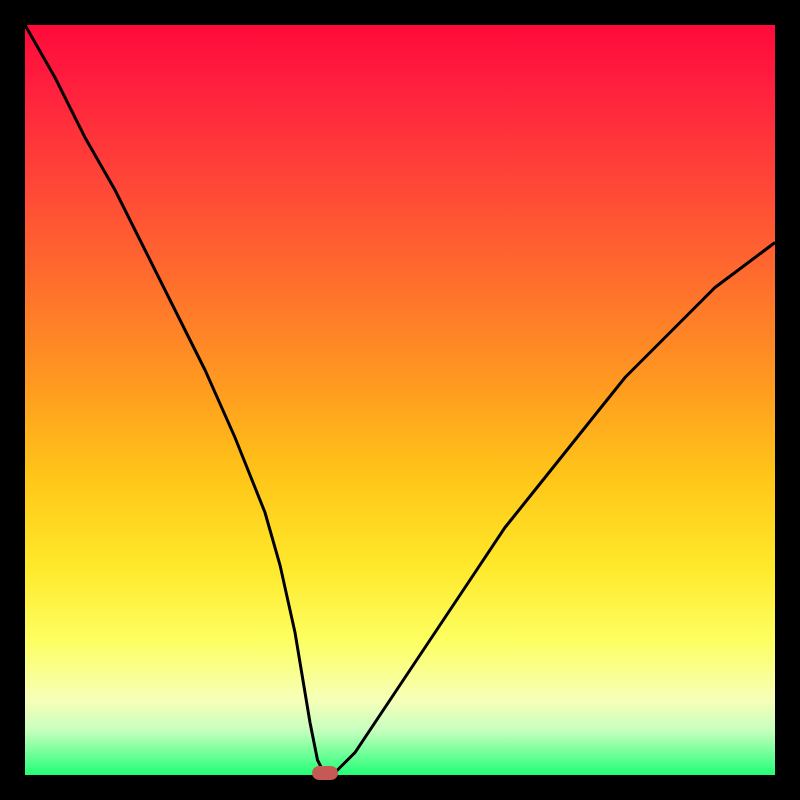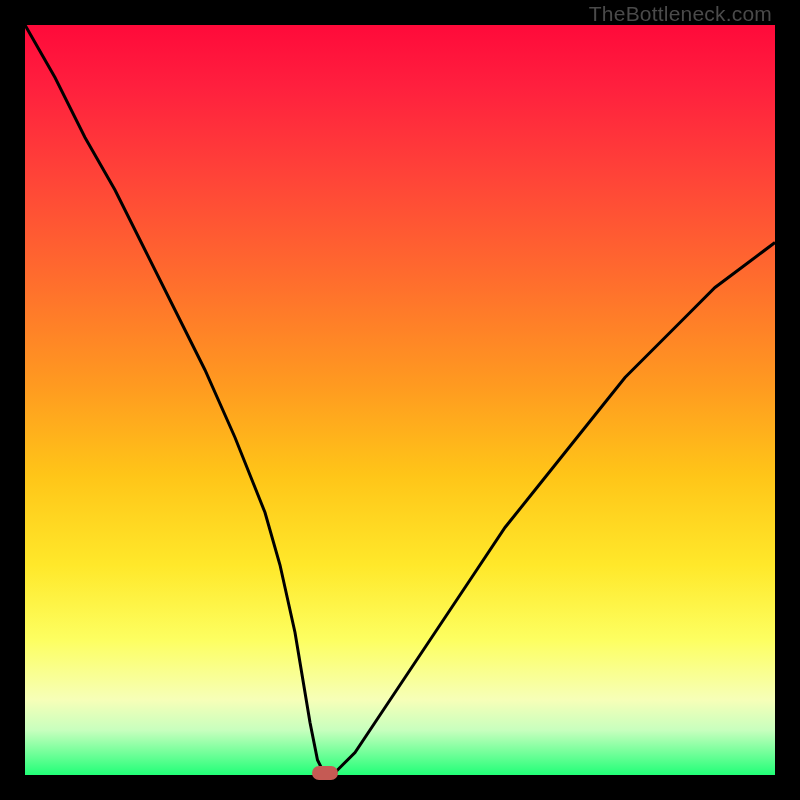--- a/index.html
+++ b/index.html
@@ -65,21 +65,20 @@
     background: #c55a54;
     border-radius: 7px;
     left: 275px; 
     top: 730px;
   }
 </style>
 </head>
 <body>
 
 <div class="frame">
-  <div class="watermark">TheBottleneck.com</div>
 
   <div class="plot">
     <svg class="curve" viewBox="0 0 750 750" preserveAspectRatio="none">
       <path id="curve-path" d="M0.0 0.0 L30.0 52.5 L60.0 112.5 L90.0 165.0 L120.0 225.0 L150.0 285.0 L180.0 345.0 L210.0 412.5 L240.0 487.5 L255.0 540.0 L270.0 607.5 L277.5 652.5 L285.0 697.5 L292.5 735.0 L300.0 750.0 L307.5 750.0 L315.0 742.5 L330.0 727.5 L360.0 682.5 L390.0 637.5 L420.0 592.5 L450.0 547.5 L480.0 502.5 L510.0 465.0 L540.0 427.5 L570.0 390.0 L600.0 352.5 L630.0 322.5 L660.0 292.5 L690.0 262.5 L720.0 240.0 L750.0 217.5" fill="none" stroke="#000000" stroke-width="3"></path>
     </svg>
     <div class="marker" id="marker" style="left: 287px; top: 741px; background: rgb(197, 90, 84);"></div>
   </div>
 </div>
 
 </body></html>

